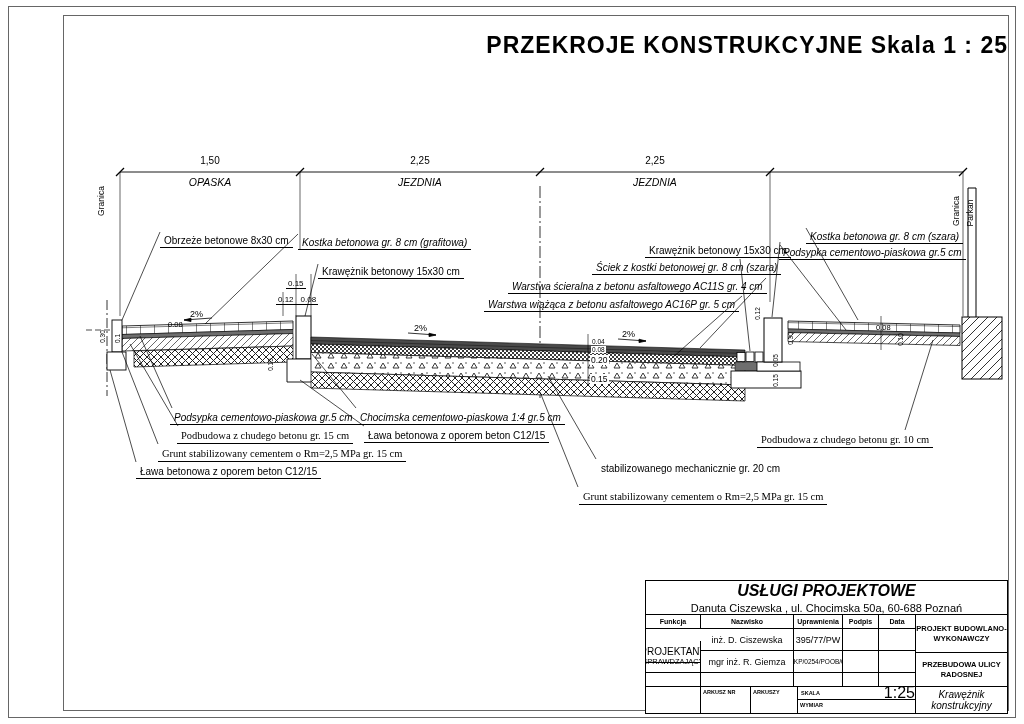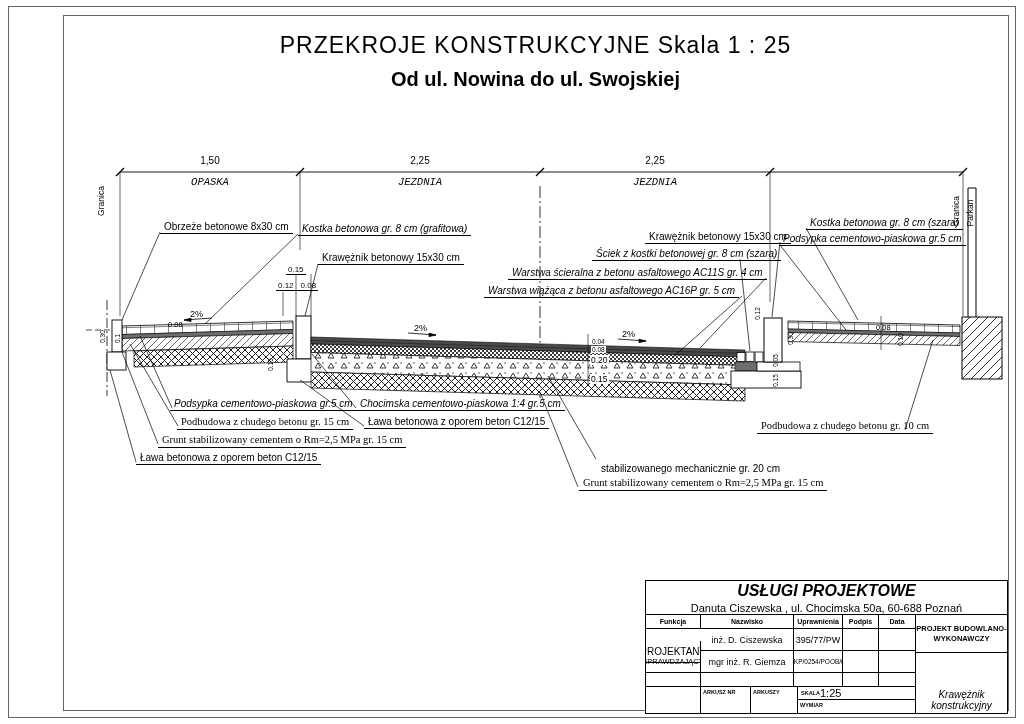--- a/index.html
+++ b/index.html
@@ -1,28 +1,28 @@
 <!DOCTYPE html>
 <html><head>
 <meta charset="utf-8">
 <style>
   html,body{margin:0;padding:0;background:#fff;}
   #page{position:relative;width:1024px;height:724px;background:#fff;overflow:hidden;
         font-family:"Liberation Sans",sans-serif;color:#000;}
   .frame-outer{position:absolute;left:8px;top:6px;width:1006px;height:710px;border:1.5px solid #666;}
   .frame-inner{position:absolute;left:63px;top:15px;width:944px;height:694px;border:1.5px solid #666;}
-  .title1{position:absolute;left:63px;top:32px;width:945px;text-align:center;
-          font-size:23px;font-weight:normal;letter-spacing:1px;}
+  .title1{position:absolute;left:63px;top:32px;width:945px;text-align:right;
+          font-size:23px;font-weight:bold;letter-spacing:1px;}
   .title2{position:absolute;left:63px;top:68px;width:945px;text-align:center;
           font-size:20px;font-weight:bold;}
   .dimseg{position:absolute;top:155px;text-align:center;}
   .dimval{font-size:10px;height:12px;}
-  .dimname{margin-top:9px;font-size:10.5px;font-style:italic;font-family:Liberation Mono, monospace;}
+  .dimname{margin-top:9px;font-size:10.5px;font-style:italic;}
   .lbl{position:absolute;font-size:10px;white-space:nowrap;line-height:1.1;}
-  .ul{border-bottom:1px solid #000;padding:0 4px 1px 4px;display:inline-block;}
+  .ul{border-bottom:1px solid #000;padding:0 4px 1px 4px;display:inline-block;margin-top:14px;}
   .it{font-style:italic;}
   .ser{font-family:"Liberation Serif",serif;font-size:10.5px;}
   .dim{position:absolute;font-size:8px;white-space:nowrap;}
   .chip{background:#fff;padding:0 1px;}
   .rdim{position:absolute;font-size:6.5px;width:24px;text-align:center;
         transform:rotate(-90deg);white-space:nowrap;}
   .vrot{position:absolute;font-size:8.5px;width:40px;text-align:center;
         transform:rotate(-90deg);white-space:nowrap;}
   
   .tb{position:absolute;left:645px;top:580px;width:361px;height:132px;border:1.5px solid #000;background:#fff;}
@@ -35,21 +35,20 @@
   .tiny{font-size:5.5px;font-weight:bold;justify-content:flex-start;align-items:flex-start;padding:2px;}
 </style>
 </head>
 <body>
 
 <div id="page">
   <div class="frame-outer"></div>
   <div class="frame-inner"></div>
 
   <div class="title1">PRZEKROJE  KONSTRUKCYJNE  Skala 1 : 25</div>
-  <div class="title2">Od ul. Nowina do ul. Swojskiej</div>
 
   <div class="dimseg" style="left:120px;width:180px">
     <div class="dimval">1,50</div>
     <div class="dimname">OPASKA</div>
   </div>
   <div class="dimseg" style="left:300px;width:240px">
     <div class="dimval">2,25</div>
     <div class="dimname">JEZDNIA</div>
   </div>
   <div class="dimseg" style="left:540px;width:230px">
@@ -246,20 +245,24 @@
     <div class="c bR bB hcell" style="left:0;top:34px;width:55px;height:14px">Funkcja</div>
     <div class="c bR bB hcell" style="left:55px;top:34px;width:93px;height:14px">Nazwisko</div>
     <div class="c bR bB hcell" style="left:148px;top:34px;width:49px;height:14px">Uprawnienia</div>
     <div class="c bR bB hcell" style="left:197px;top:34px;width:36px;height:14px">Podpis</div>
     <div class="c bR bB hcell" style="left:233px;top:34px;width:37px;height:14px">Data</div>
 
     <div class="c bB col" style="left:270px;top:34px;width:91px;height:38px;font-size:7.5px;font-weight:bold">
       <span>PROJEKT BUDOWLANO-</span>
       <span>WYKONAWCZY</span>
     </div>
+    <div class="c bB col" style="left:270px;top:72px;width:91px;height:34px;font-size:7.5px;font-weight:bold">
+      <span>PRZEBUDOWA ULICY</span>
+      <span>RADOSNEJ</span>
+    </div>
 
     <div class="c bR bB rcell" style="left:0;top:60px;width:55px;height:22px;font-size:10px">PROJEKTANT</div>
     <div class="c bR bB rcell" style="left:55px;top:48px;width:93px;height:22px">inż. D. Ciszewska</div>
     <div class="c bR bB rcell" style="left:148px;top:48px;width:49px;height:22px">395/77/PW</div>
     <div class="c bR bB" style="left:197px;top:48px;width:36px;height:22px"></div>
     <div class="c bR bB" style="left:233px;top:48px;width:37px;height:22px"></div>
 
     <div class="c bR bB rcell" style="left:0;top:70px;width:55px;height:22px;font-size:7.5px">SPRAWDZAJĄCY</div>
     <div class="c bR bB rcell" style="left:55px;top:70px;width:93px;height:22px">mgr inż. R. Giemza</div>
     <div class="c bR bB rcell" style="left:148px;top:70px;width:49px;height:22px;font-size:6.5px">WKP/0254/POOB/08</div>
@@ -270,18 +273,18 @@
     <div class="c bR bB" style="left:55px;top:92px;width:93px;height:14px"></div>
     <div class="c bR bB" style="left:148px;top:92px;width:49px;height:14px"></div>
     <div class="c bR bB" style="left:197px;top:92px;width:36px;height:14px"></div>
     <div class="c bR bB" style="left:233px;top:92px;width:37px;height:14px"></div>
 
     <div class="c bR" style="left:0;top:106px;width:55px;height:26px"></div>
     <div class="c bR tiny" style="left:55px;top:106px;width:50px;height:26px">ARKUSZ NR</div>
     <div class="c bR tiny" style="left:105px;top:106px;width:47px;height:26px">ARKUSZY</div>
     <div class="c bR bB" style="left:152px;top:106px;width:118px;height:13px;justify-content:flex-start;padding-left:3px">
       <span style="font-size:5.5px;font-weight:bold">SKALA</span>
-      <span style="flex:1;text-align:left;font-size:11px">1:25</span>
+      <span style="flex:1;text-align:right;font-size:16px">1:25</span>
     </div>
     <div class="c bR tiny" style="left:152px;top:119px;width:118px;height:13px">WYMIAR</div>
     <div class="c" style="left:270px;top:106px;width:91px;height:26px;font-size:10px;font-style:italic">Krawężnik konstrukcyjny</div>
   </div>
 </div>
 
 </body></html>

